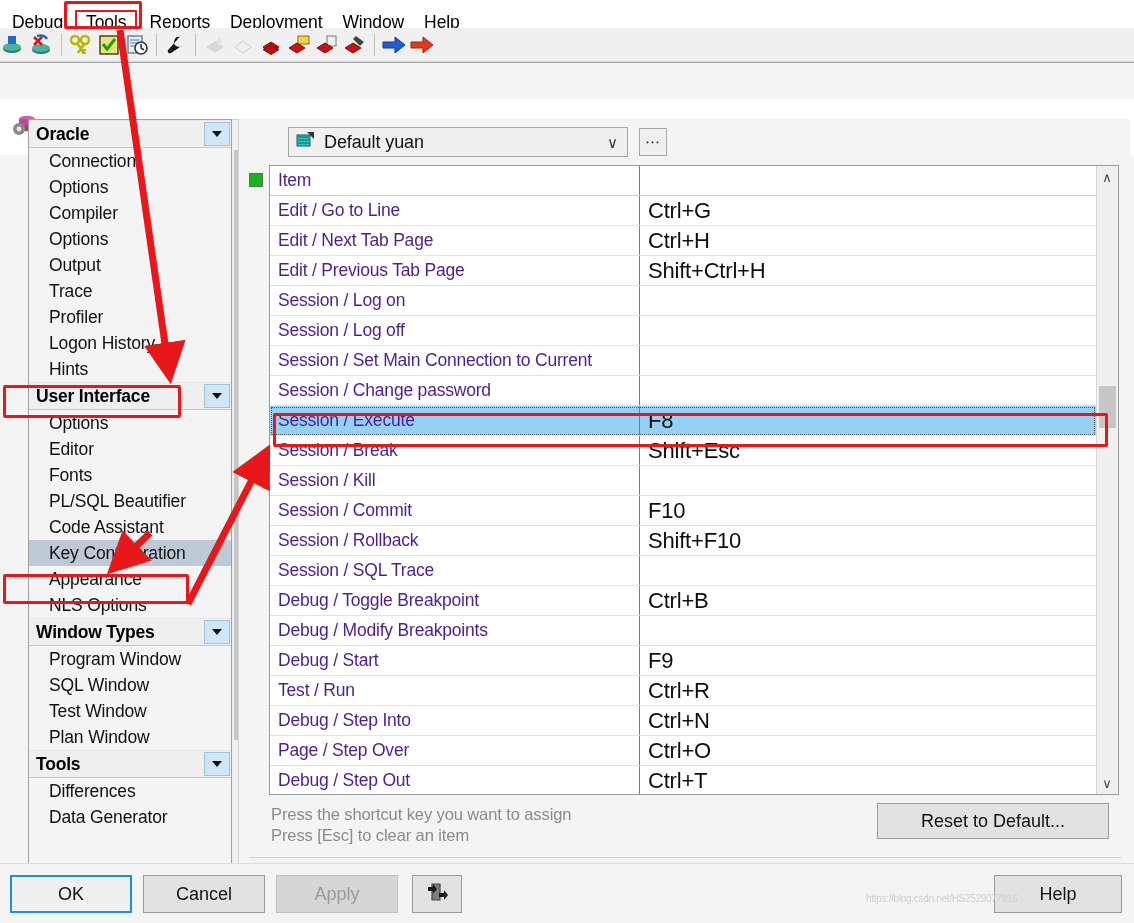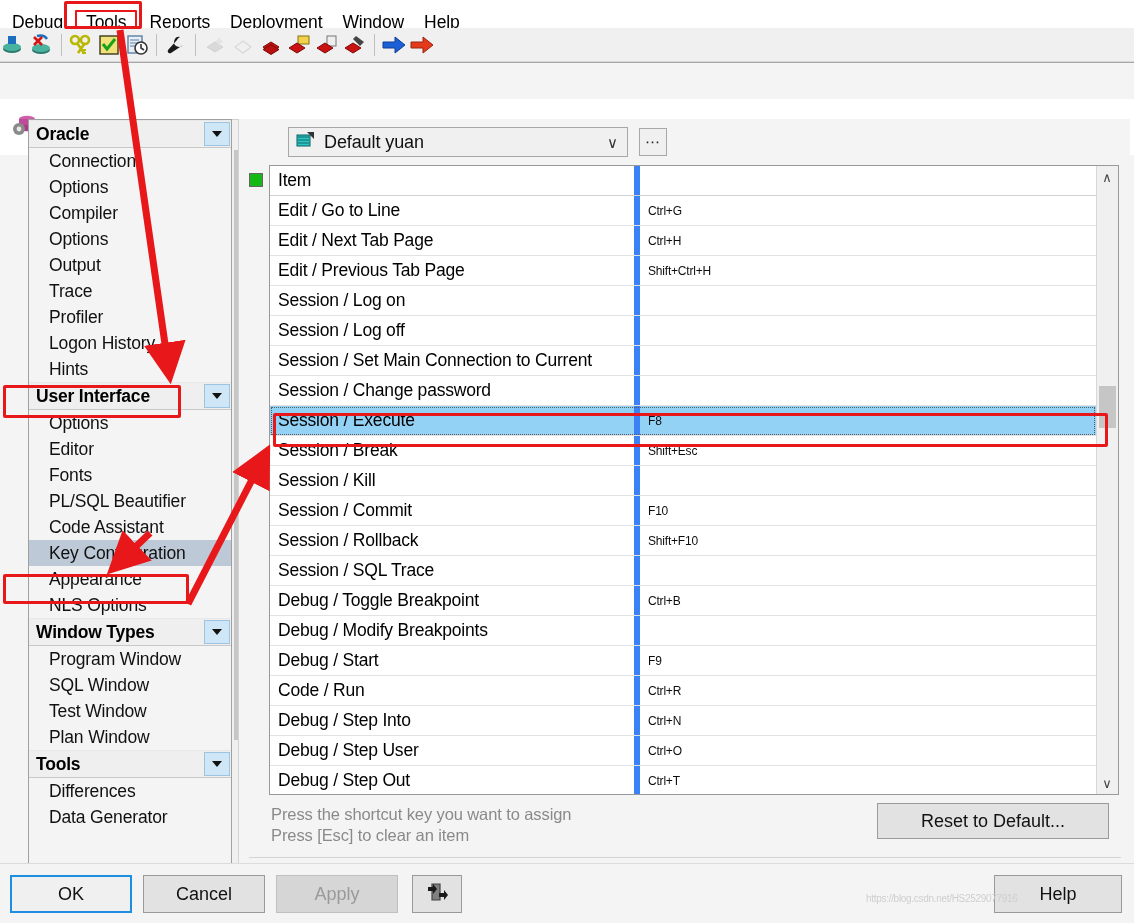--- a/index.html
+++ b/index.html
@@ -172,28 +172,28 @@
     border: 1px solid #9a9a9a;
     background: #ffffff;
     display: flex;
   }
   #table-scrollarea { width: 826px; height: 628px; overflow: hidden; position: relative; }
   .trow { display: flex; height: 30px; border-bottom: 1px solid #e2e2e2; align-items: center; }
   .trow.header { border-bottom: 1px solid #d0d0d0; }
   .trow.selected { background: #93d2f5; outline: 1px dotted #5a5a5a; outline-offset: -2px; }
   .tcell-item {
     width: 370px; padding-left: 8px;
-    font-size: 17.5px; color: #000000; letter-spacing: -0.2px;
-    border-right: 6px solid #3b82f6;
+    font-size: 17.5px; color: #4c1d95; letter-spacing: -0.2px;
+    border-right: 1px solid #3b82f6;
     height: 100%; display: flex; align-items: center;
     overflow: hidden; white-space: nowrap;
   }
   .tcell-key {
     flex: 1; padding-left: 8px;
-    font-size: 12px; color: #0d0d0d; letter-spacing: -0.2px;
+    font-size: 22px; color: #0d0d0d; letter-spacing: -0.2px;
     height: 100%; display: flex; align-items: center;
     overflow: hidden; white-space: nowrap;
   }
   #table-scrollbar {
     width: 22px; height: 628px; background: #f0f0f0;
     border-left: 1px solid #d8d8d8; position: relative;
   }
   #table-thumb {
     position: absolute; left: 2px; top: 220px; width: 17px; height: 42px;
     background: #c6c6c6;
@@ -562,29 +562,29 @@
           </div>
           <div class="trow">
             <div class="tcell-item">Debug / Modify Breakpoints</div>
             <div class="tcell-key"></div>
           </div>
           <div class="trow">
             <div class="tcell-item">Debug / Start</div>
             <div class="tcell-key">F9</div>
           </div>
           <div class="trow">
-            <div class="tcell-item">Code / Run</div>
+            <div class="tcell-item">Test / Run</div>
             <div class="tcell-key">Ctrl+R</div>
           </div>
           <div class="trow">
             <div class="tcell-item">Debug / Step Into</div>
             <div class="tcell-key">Ctrl+N</div>
           </div>
           <div class="trow">
-            <div class="tcell-item">Debug / Step User</div>
+            <div class="tcell-item">Page / Step Over</div>
             <div class="tcell-key">Ctrl+O</div>
           </div>
           <div class="trow">
             <div class="tcell-item">Debug / Step Out</div>
             <div class="tcell-key">Ctrl+T</div>
           </div>
         </div>
       <div id="table-scrollbar">
         <div class="sb-arrow">∧</div>
         <div id="table-thumb"></div>

